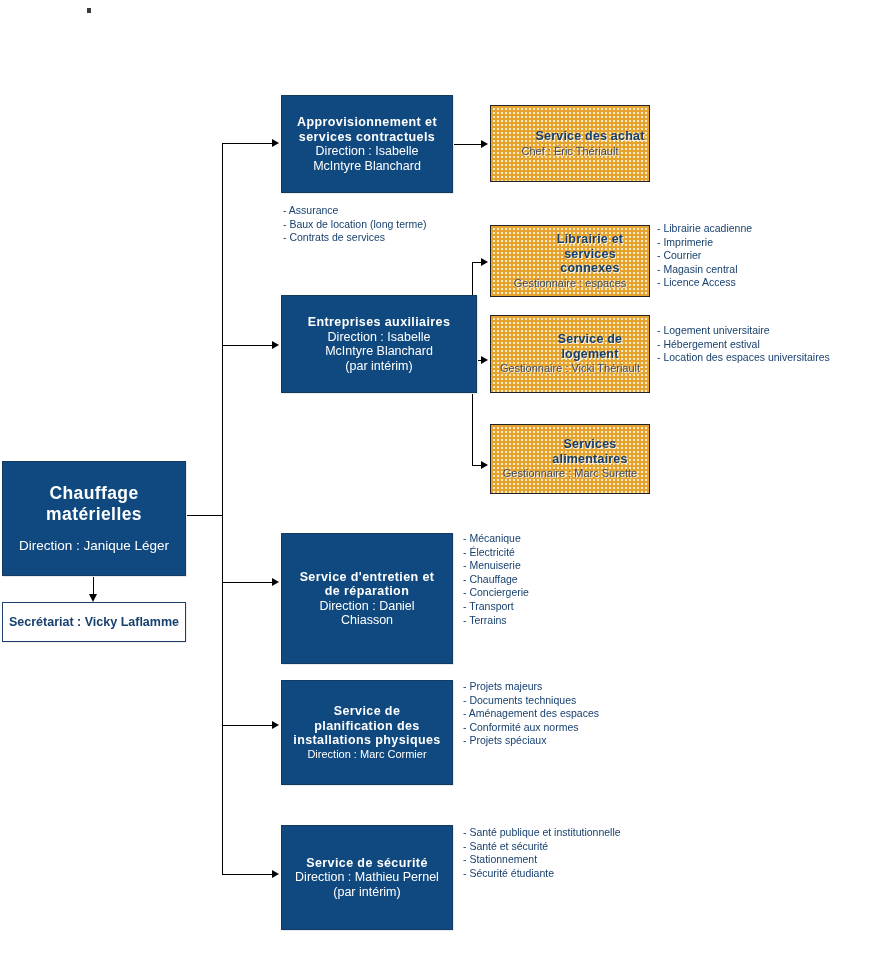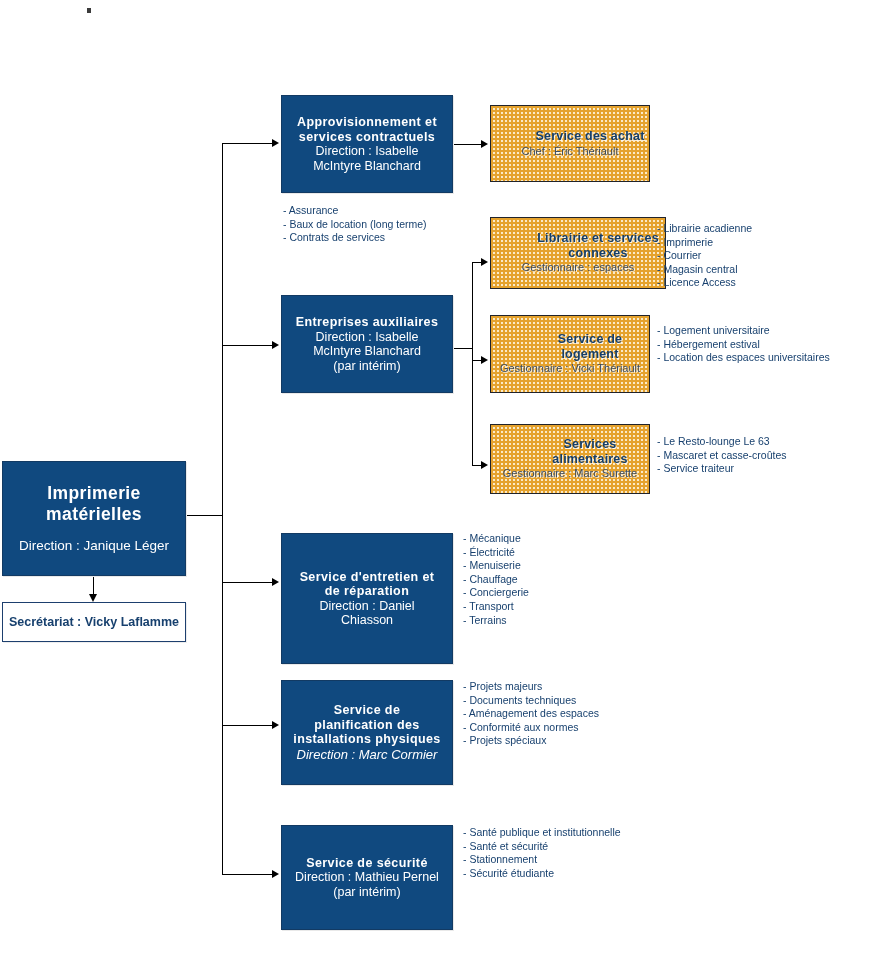--- a/index.html
+++ b/index.html
@@ -162,21 +162,21 @@
   <div class="ln-v" style="left:472px; top:262px; height:203px;"></div>
   <div class="ln-h" style="left:472px; top:262px; width:11px;"></div>
   <div class="arrow-r" style="left:481px; top:258px;"></div>
   <div class="ln-h" style="left:472px; top:360px; width:11px;"></div>
   <div class="arrow-r" style="left:481px; top:356px;"></div>
   <div class="ln-h" style="left:472px; top:465px; width:11px;"></div>
   <div class="arrow-r" style="left:481px; top:461px;"></div>
 
   <div class="abs ubox" style="left:2px; top:461px; width:184px; height:115px;">
     <div class="title root-title">
-      <span>Imprimerie</span><br>
+      <span>Chauffage</span><br>
       <span>matérielles</span>
     </div>
     <div class="sub root-sub">Direction : Janique Léger</div>
   </div>
 
   <div class="abs wbox" style="left:2px; top:602px; width:184px; height:40px;">
     <span>Secrétariat : Vicky Laflamme</span>
   </div>
 
   <div class="abs ubox" style="left:281px; top:95px; width:172px; height:98px; font-size:12.5px;">
@@ -194,30 +194,30 @@
     <div>- Assurance</div>
     <div>- Baux de location  (long terme)</div>
     <div>- Contrats de services</div>
   </div>
 
   <div class="abs obox" style="left:490px; top:105px; width:160px; height:77px;">
     <div class="title">Service des achat</div>
     <div class="sub">Chef : Éric Thériault</div>
   </div>
 
-  <div class="abs ubox" style="left:281px; top:295px; width:172px; height:98px; font-size:12.5px;">
+  <div class="abs ubox" style="left:281px; top:295px; width:196px; height:98px; font-size:12.5px;">
     <div class="title">Entreprises auxiliaires</div>
     <div class="sub" style="font-size:12.5px;">
       <span>Direction : Isabelle</span><br>
       <span>McIntyre Blanchard</span><br>
       <span>(par intérim)</span>
     </div>
   </div>
 
-  <div class="abs obox" style="left:490px; top:217px; width:176px; height:72px;">
+  <div class="abs obox" style="left:490px; top:225px; width:160px; height:72px;">
     <div class="title">
       <span>Librairie et services</span><br>
       <span>connexes</span>
     </div>
     <div class="sub">Gestionnaire : espaces</div>
   </div>
   <div class="abs blist" style="left:657px; top:222px; width:215px;">
     <div>- Librairie acadienne</div>
     <div>- Imprimerie</div>
     <div>- Courrier</div>
@@ -231,25 +231,20 @@
   </div>
   <div class="abs blist" style="left:657px; top:324px; width:225px;">
     <div>- Logement universitaire</div>
     <div>- Hébergement estival</div>
     <div>- Location des espaces universitaires</div>
   </div>
 
   <div class="abs obox" style="left:490px; top:424px; width:160px; height:70px;">
     <div class="title">Services alimentaires</div>
     <div class="sub">Gestionnaire : Marc Surette</div>
-  </div>
-  <div class="abs blist" style="left:657px; top:435px; width:215px;">
-    <div>- Le Resto-lounge Le 63</div>
-    <div>- Mascaret et casse-croûtes</div>
-    <div>- Service traiteur</div>
   </div>
 
   <div class="abs ubox" style="left:281px; top:533px; width:172px; height:131px; font-size:12.5px;">
     <div class="title">
       <span>Service d'entretien et</span><br>
       <span>de réparation</span>
     </div>
     <div class="sub" style="font-size:12.5px;">
       <span>Direction : Daniel</span><br>
       <span>Chiasson</span>
@@ -264,21 +259,21 @@
     <div>- Transport</div>
     <div>- Terrains</div>
   </div>
 
   <div class="abs ubox" style="left:281px; top:680px; width:172px; height:105px; font-size:12.5px;">
     <div class="title">
       <span>Service de</span><br>
       <span>planification des</span><br>
       <span>installations physiques</span>
     </div>
-    <div class="sub" style="font-size:13px;font-style:italic;">Direction : Marc Cormier</div>
+    <div class="sub" style="font-size:11px;">Direction : Marc Cormier</div>
   </div>
   <div class="abs blist" style="left:463px; top:680px; width:200px;">
     <div>- Projets majeurs</div>
     <div>- Documents techniques</div>
     <div>- Aménagement des espaces</div>
     <div>- Conformité aux normes</div>
     <div>- Projets spéciaux</div>
   </div>
 
   <div class="abs ubox" style="left:281px; top:825px; width:172px; height:105px; font-size:12.5px;">

